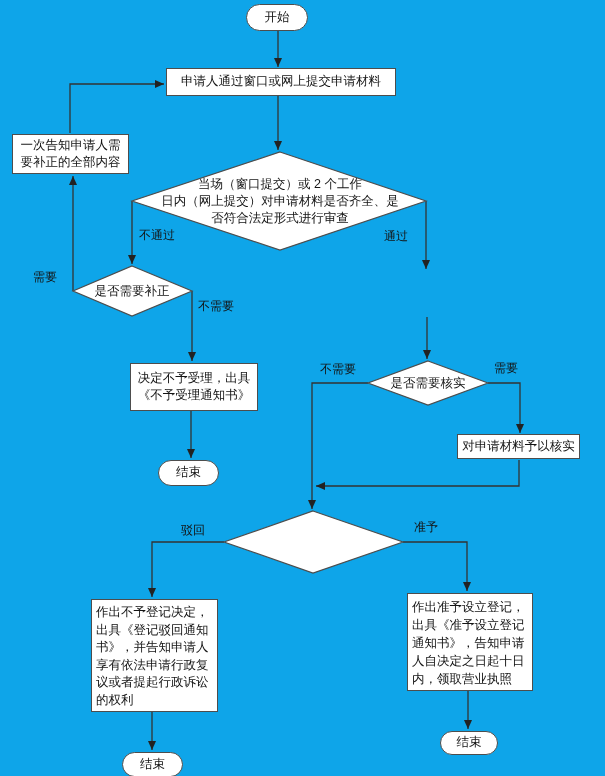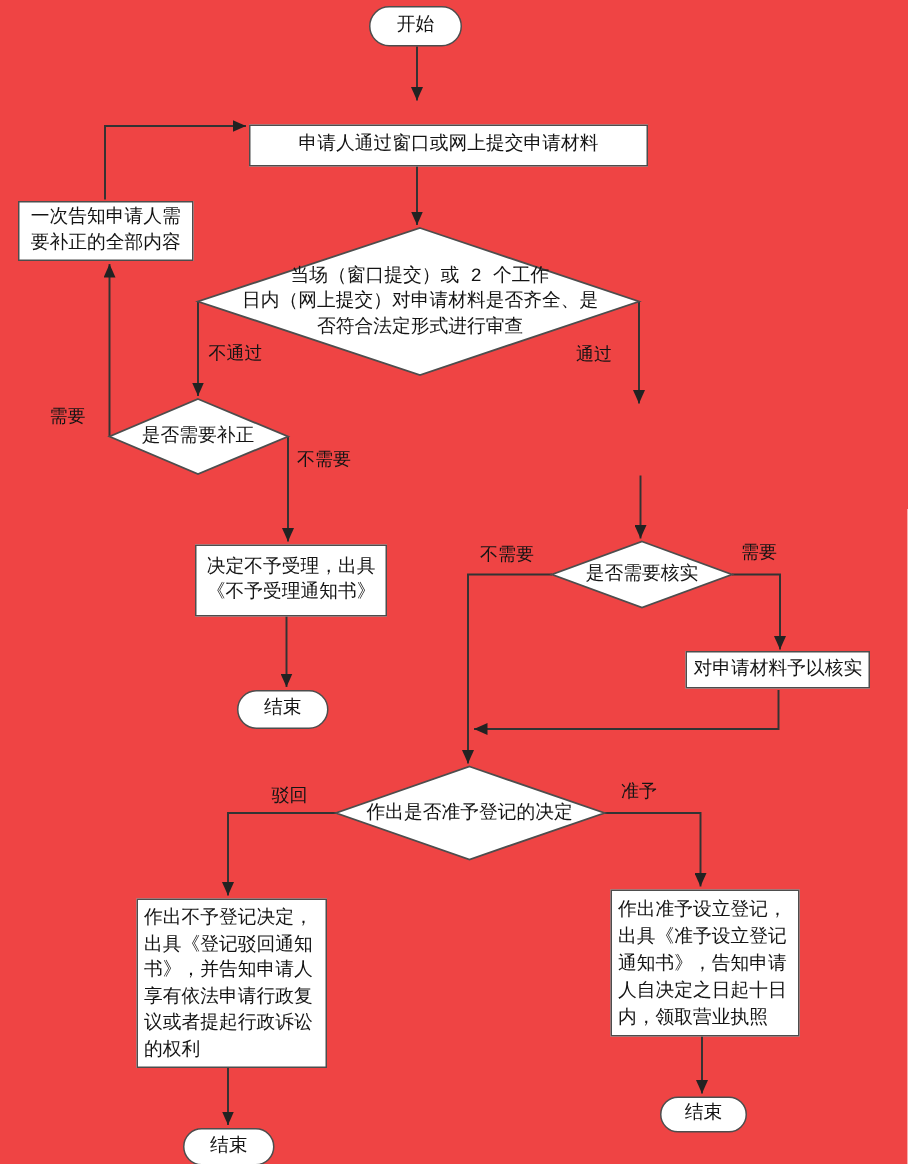--- a/index.html
+++ b/index.html
@@ -1,18 +1,18 @@
 <!DOCTYPE html>
 <html><head>
 <meta charset="utf-8">
 <style>
   html,body { margin:0; padding:0; background:#ffffff; }
   .canvas {
-    position:relative; width:605px; height:776px; background:#ef4444;
-    font-family:Liberation Mono, monospace; color:#141414; overflow:hidden;
+    position:relative; width:605px; height:776px; background:#0ea5e9;
+    font-family:Liberation Sans, sans-serif; color:#141414; overflow:hidden;
   }
   svg.wires { position:absolute; left:0; top:0; }
   .node {
     position:absolute; box-sizing:border-box;
     border:1px solid #4d4d4d; background:#ffffff;
     font-size:12.5px; line-height:17.5px; text-align:center;
     display:flex; align-items:center; justify-content:center;
     padding:2px;
   }
   .node.leftalign {
@@ -61,33 +61,32 @@
       <polygon points="428,361 488,383 428,405 368,383"></polygon>
       <polygon points="313,511 403,542 313,573 224,542"></polygon>
     </g>
   </svg>
 
   <div class="node terminator" style="left:246px; top:4px;  width:62px; height:27px;">开始</div>
   <div class="node terminator" style="left:158px; top:460px; width:61px; height:26px;">结束</div>
   <div class="node terminator" style="left:122px; top:752px; width:61px; height:25px;">结束</div>
   <div class="node terminator" style="left:440px; top:731px; width:58px; height:24px;">结束</div>
 
-  <div class="node" style="left:166px; top:68px; width:266px; height:28px;margin-top:15px;">申请人通过窗口或网上提交申请材料</div>
+  <div class="node" style="left:166px; top:68px; width:230px; height:28px;">申请人通过窗口或网上提交申请材料</div>
   <div class="node" style="left:12px; top:134px; width:117px; height:40px;">一次告知申请人需要补正的全部内容</div>
   <div class="node" style="left:130px; top:363px; width:128px; height:48px;">决定不予受理，出具《不予受理通知书》</div>
   <div class="node" style="left:457px; top:434px; width:123px; height:25px;">对申请材料予以核实</div>
   <div class="node leftalign" style="left:91px; top:599px; width:127px; height:113px; line-height:17.5px;">作出不予登记决定，出具《登记驳回通知书》，并告知申请人享有依法申请行政复议或者提起行政诉讼的权利</div>
   <div class="node leftalign" style="left:407px; top:593px; width:126px; height:98px; line-height:18px;">作出准予设立登记，出具《准予设立登记通知书》，告知申请人自决定之日起十日内，领取营业执照</div>
 
   <div class="dlabel" style="left:155px; top:176px; width:250px;">当场（窗口提交）或 2 个工作
 日内（网上提交）对申请材料是否齐全、是
 否符合法定形式进行审查</div>
   <div class="dlabel" style="left:82px; top:283px; width:100px;">是否需要补正</div>
   <div class="dlabel" style="left:378px; top:375px; width:100px;">是否需要核实</div>
-  <div class="dlabel" style="left:233px; top:534px; width:160px;">作出是否准予登记的决定</div>
 
   <div class="elabel" style="left:139px; top:227px;">不通过</div>
   <div class="elabel" style="left:384px; top:228px;">通过</div>
   <div class="elabel" style="left:33px;  top:269px;">需要</div>
   <div class="elabel" style="left:198px; top:298px;">不需要</div>
   <div class="elabel" style="left:320px; top:361px;">不需要</div>
   <div class="elabel" style="left:494px; top:360px;">需要</div>
   <div class="elabel" style="left:181px; top:522px;">驳回</div>
   <div class="elabel" style="left:414px; top:519px;">准予</div>
 

